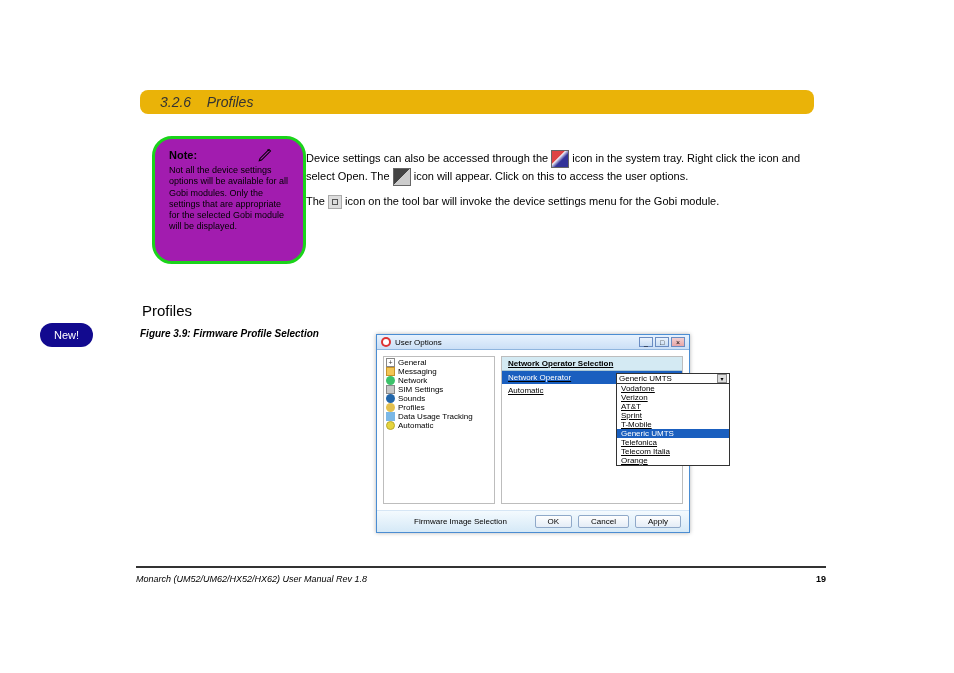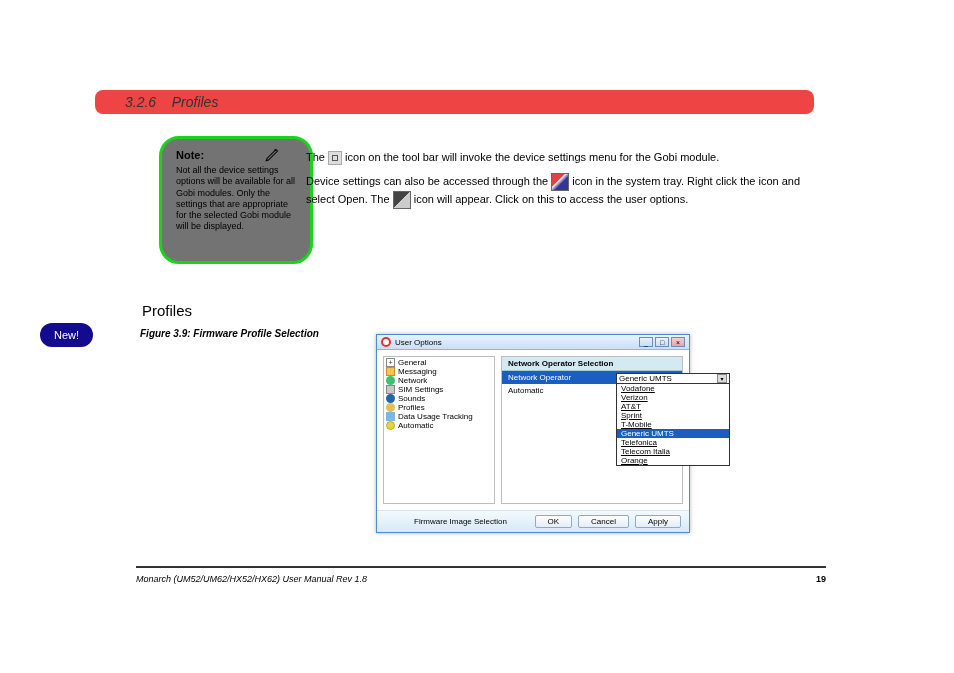--- a/index.html
+++ b/index.html
@@ -8,35 +8,35 @@
     height: 673px;
     font-family: Arial, sans-serif;
     background: #fff;
     position: relative;
     font-size: 11px;
   }
   .page {
     padding: 50px 60px 20px 60px;
   }
   .header-bar {
-    background: #ef4444;
+    background: #eab308;
     border-radius: 8px;
-    padding: 4px 30px;
-    margin: 40px 80px 12px 35px;
+    padding: 4px 20px;
+    margin: 40px 80px 12px 80px;
     font-size: 14px;
     color: #333;
     font-style: italic;
   }
   .note-box {
     position: absolute;
-    left: 159px;
+    left: 152px;
     top: 136px;
     width: 154px;
     height: 128px;
-    background: #737373;
+    background: #a21caf;
     border: 3px solid #1ad41a;
     border-radius: 20px;
     padding: 10px 14px;
   }
   .note-top {
     display: flex;
     align-items: flex-start;
     gap: 8px;
   }
   .note-label {
@@ -179,20 +179,21 @@
   .ico-sim { background:#c7c7c7; border:1px solid #888; }
   .ico-sound { background:#26a; border-radius:50%; }
   .ico-prof { background:#e3c04f; border-radius:50%; }
   .ico-usage { background:#7bb8e6; }
   .ico-fw { background:#e5d43e; border-radius:50%; border:1px solid #b7a92e; }
   .right-panel {
     flex:1;
     border: 1px solid #bdbdbd;
     background: #fff;
     position: relative;
+    text-decoration: underline;
   }
   .panel-title {
     background: #d4eaf3;
     border-bottom: 1px solid #a9c6d4;
     padding: 2px 6px;
     font-weight: bold;
     font-size: 8px;
   }
   .row {
     display:flex; align-items:center;
@@ -281,30 +282,30 @@
       <svg class="pen-icon" viewBox="0 0 24 24">
         <path d="M3 21l3-1 12-12-2-2L4 18l-1 3z" fill="none" stroke="#000" stroke-width="1.4"></path>
         <path d="M14 6l2 2" stroke="#000" stroke-width="1.4"></path>
       </svg>
     </div>
     <div class="note-text">Not all the device settings options will be available for all Gobi modules. Only the settings that are appropriate for the selected Gobi module will be displayed.</div>
   </div>
 
   <div class="body-text">
     <p>
-      <span>The </span>
-      <span class="inline-icon"><span class="sq"></span></span>
-      <span> icon on the tool bar will invoke the device settings menu for the Gobi module.</span>
-    </p>
-    <p>
       <span>Device settings can also be accessed through the </span>
       <span class="tiny-img-1"></span>
       <span> icon in the system tray. Right click the icon and select Open. The </span>
       <span class="tiny-img-2"></span>
       <span> icon will appear. Click on this to access the user options.</span>
+    </p>
+    <p>
+      <span>The </span>
+      <span class="inline-icon"><span class="sq"></span></span>
+      <span> icon on the tool bar will invoke the device settings menu for the Gobi module.</span>
     </p>
   </div>
 
   <div class="profile-heading">Profiles</div>
 
   <div class="new-badge">New!</div>
 
   <div class="fig-caption">Figure 3.9: Firmware Profile Selection</div>
 
   <div class="dialog">

